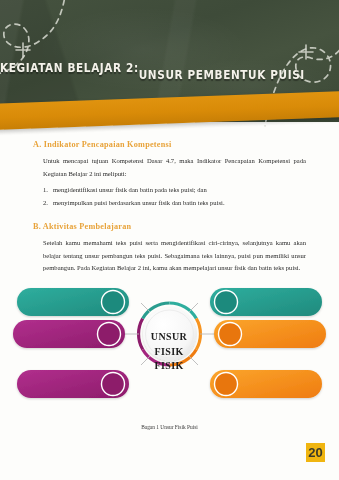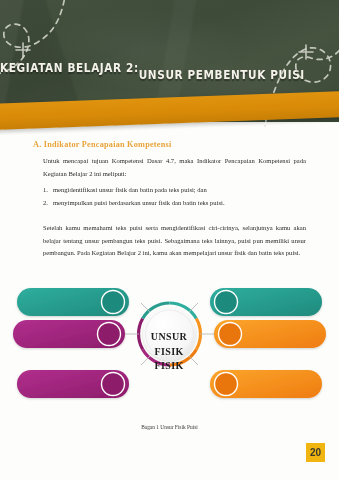--- a/index.html
+++ b/index.html
@@ -154,21 +154,21 @@
   }
 
   
   .pagenum{
     position:absolute;
     right:14px;bottom:18px;
     width:19px;height:19px;
     background:#f0b510;
     color:#3a3a28;
     font-family:"Liberation Sans", sans-serif;
-    font-size:10px;
+    font-size:13px;
     font-weight:700;
     display:flex;align-items:center;justify-content:center;
   }
 </style>
 </head>
 <body>
 
 <div class="page">
 
   <div class="header">
@@ -205,20 +205,21 @@
         <li>
           <span class="num">2.</span>
           <span>menyimpulkan puisi berdasarkan unsur fisik dan batin teks puisi.</span>
         </li>
       </ul>
     </div>
 
     <div class="gap"></div>
 
     <div>
+      <div class="sec-head">B. Aktivitas Pembelajaran</div>
       <p class="para">Setelah kamu memahami teks puisi serta mengidentifikasi ciri-cirinya, selanjutnya kamu akan belajar tentang unsur pembangun teks puisi. Sebagaimana teks lainnya, puisi pun memiliki unsur pembangun. Pada Kegiatan Belajar 2 ini, kamu akan mempelajari unsur fisik dan batin teks puisi.</p>
     </div>
 
   </div>
 
   <div class="diagram-wrap">
     <svg class="diagram" viewBox="0 0 339 132">
       <defs>
         <linearGradient id="gTeal" x1="0" y1="0" x2="1" y2="1">
           <stop offset="0%" stop-color="#2fae9e"></stop>

